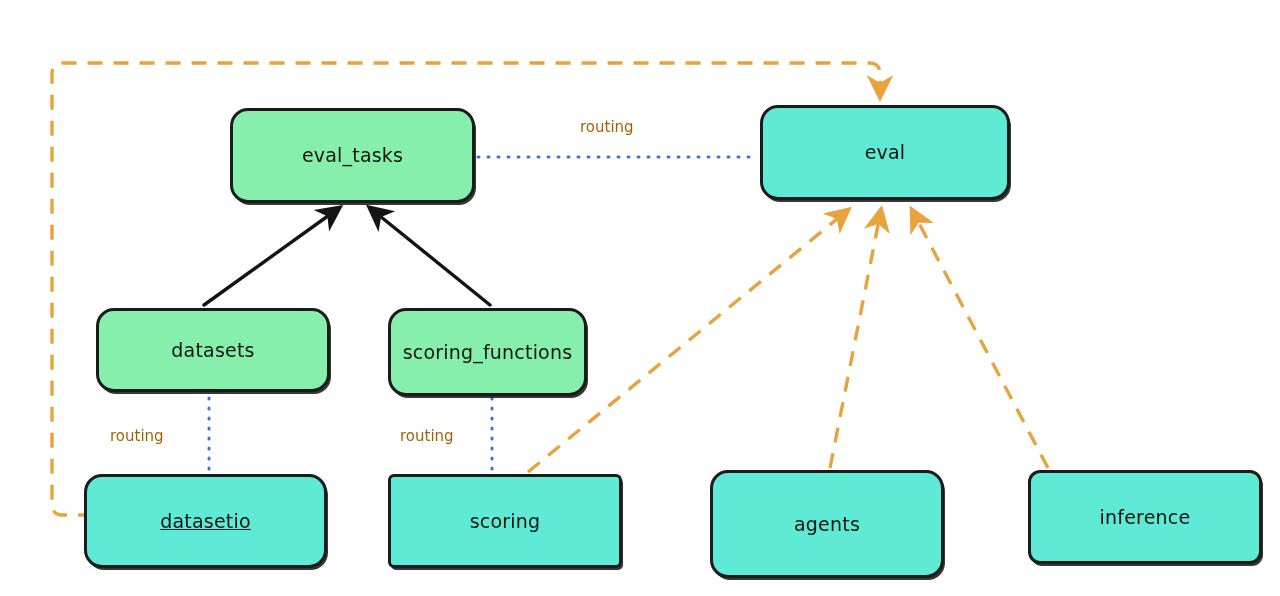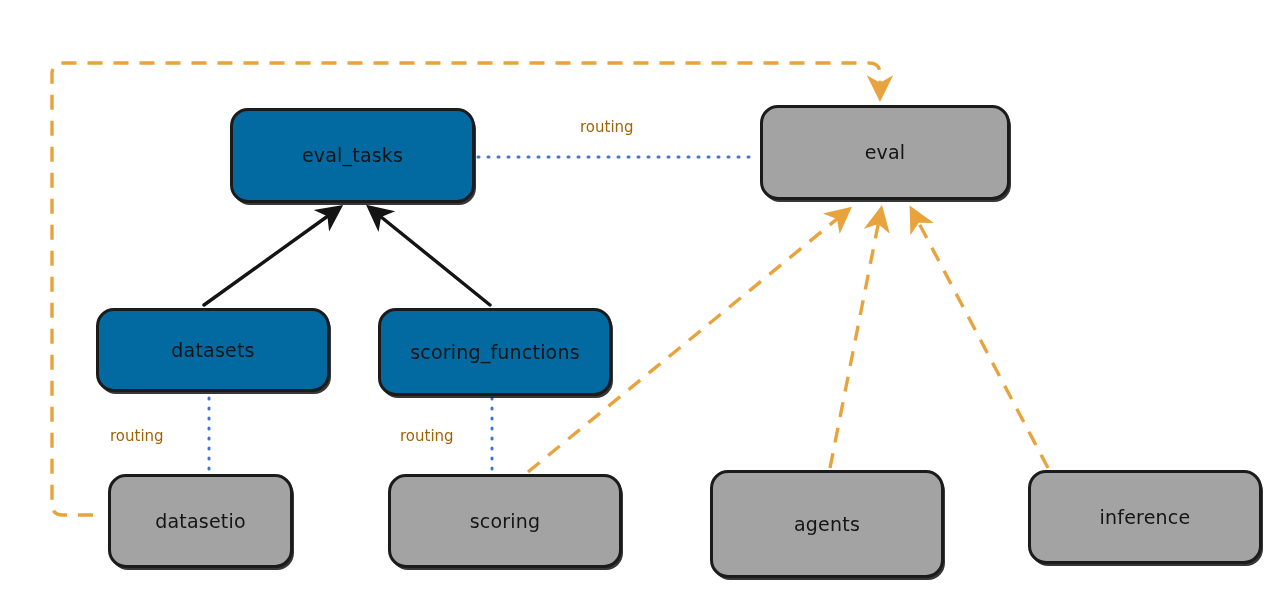--- a/index.html
+++ b/index.html
@@ -35,24 +35,24 @@
     border: 3px solid #1b1b1b;
     border-radius: 18px;
     font-family: "DejaVu Sans", sans-serif;
     font-size: 19px;
     color: #141414;
     letter-spacing: 0.2px;
     text-align: center;
     box-shadow: 2px 3px 0 -1px rgba(20,20,20,0.85);
   }
   .node.api {
-    background: #0369a1;
+    background: #86efac;
   }
   .node.provider {
-    background: #a3a3a3;
+    background: #5eead4;
   }
   .node-label {
     display: block;
     line-height: 1.1;
     padding: 0 8px;
   }
   .edge-label {
     position: absolute;
     font-family: "DejaVu Sans", sans-serif;
     font-size: 15px;
@@ -99,37 +99,37 @@
   </div>
 
   <div class="node provider" style="left:760px; top:105px; width:250px; height:95px;">
     <span class="node-label">eval</span>
   </div>
 
   <div class="node api" style="left:96px; top:308px; width:234px; height:84px;">
     <span class="node-label">datasets</span>
   </div>
 
-  <div class="node api" style="left:378px; top:308px; width:234px; height:88px;">
+  <div class="node api" style="left:388px; top:308px; width:199px; height:88px;">
     <span class="node-label">scoring_functions</span>
   </div>
 
-  <div class="node provider" style="left:108px; top:474px; width:185px; height:94px;">
+  <div class="node provider" style="left:84px; top:474px; width:243px; height:94px;text-decoration:underline;">
     <span class="node-label">datasetio</span>
   </div>
 
-  <div class="node provider" style="left:388px; top:474px; width:234px; height:94px;">
+  <div class="node provider" style="left:388px; top:474px; width:234px; height:94px;border-radius:6px;">
     <span class="node-label">scoring</span>
   </div>
 
   <div class="node provider" style="left:710px; top:470px; width:234px; height:108px;">
     <span class="node-label">agents</span>
   </div>
 
-  <div class="node provider" style="left:1028px; top:470px; width:234px; height:94px;">
+  <div class="node provider" style="left:1028px; top:470px; width:234px; height:94px;border-radius:12px;">
     <span class="node-label">inference</span>
   </div>
 
   <span class="edge-label" style="left:580px; top:118px;">routing</span>
 
   <span class="edge-label" style="left:110px; top:427px;">routing</span>
 
   <span class="edge-label" style="left:400px; top:427px;">routing</span>
 
 </div>

